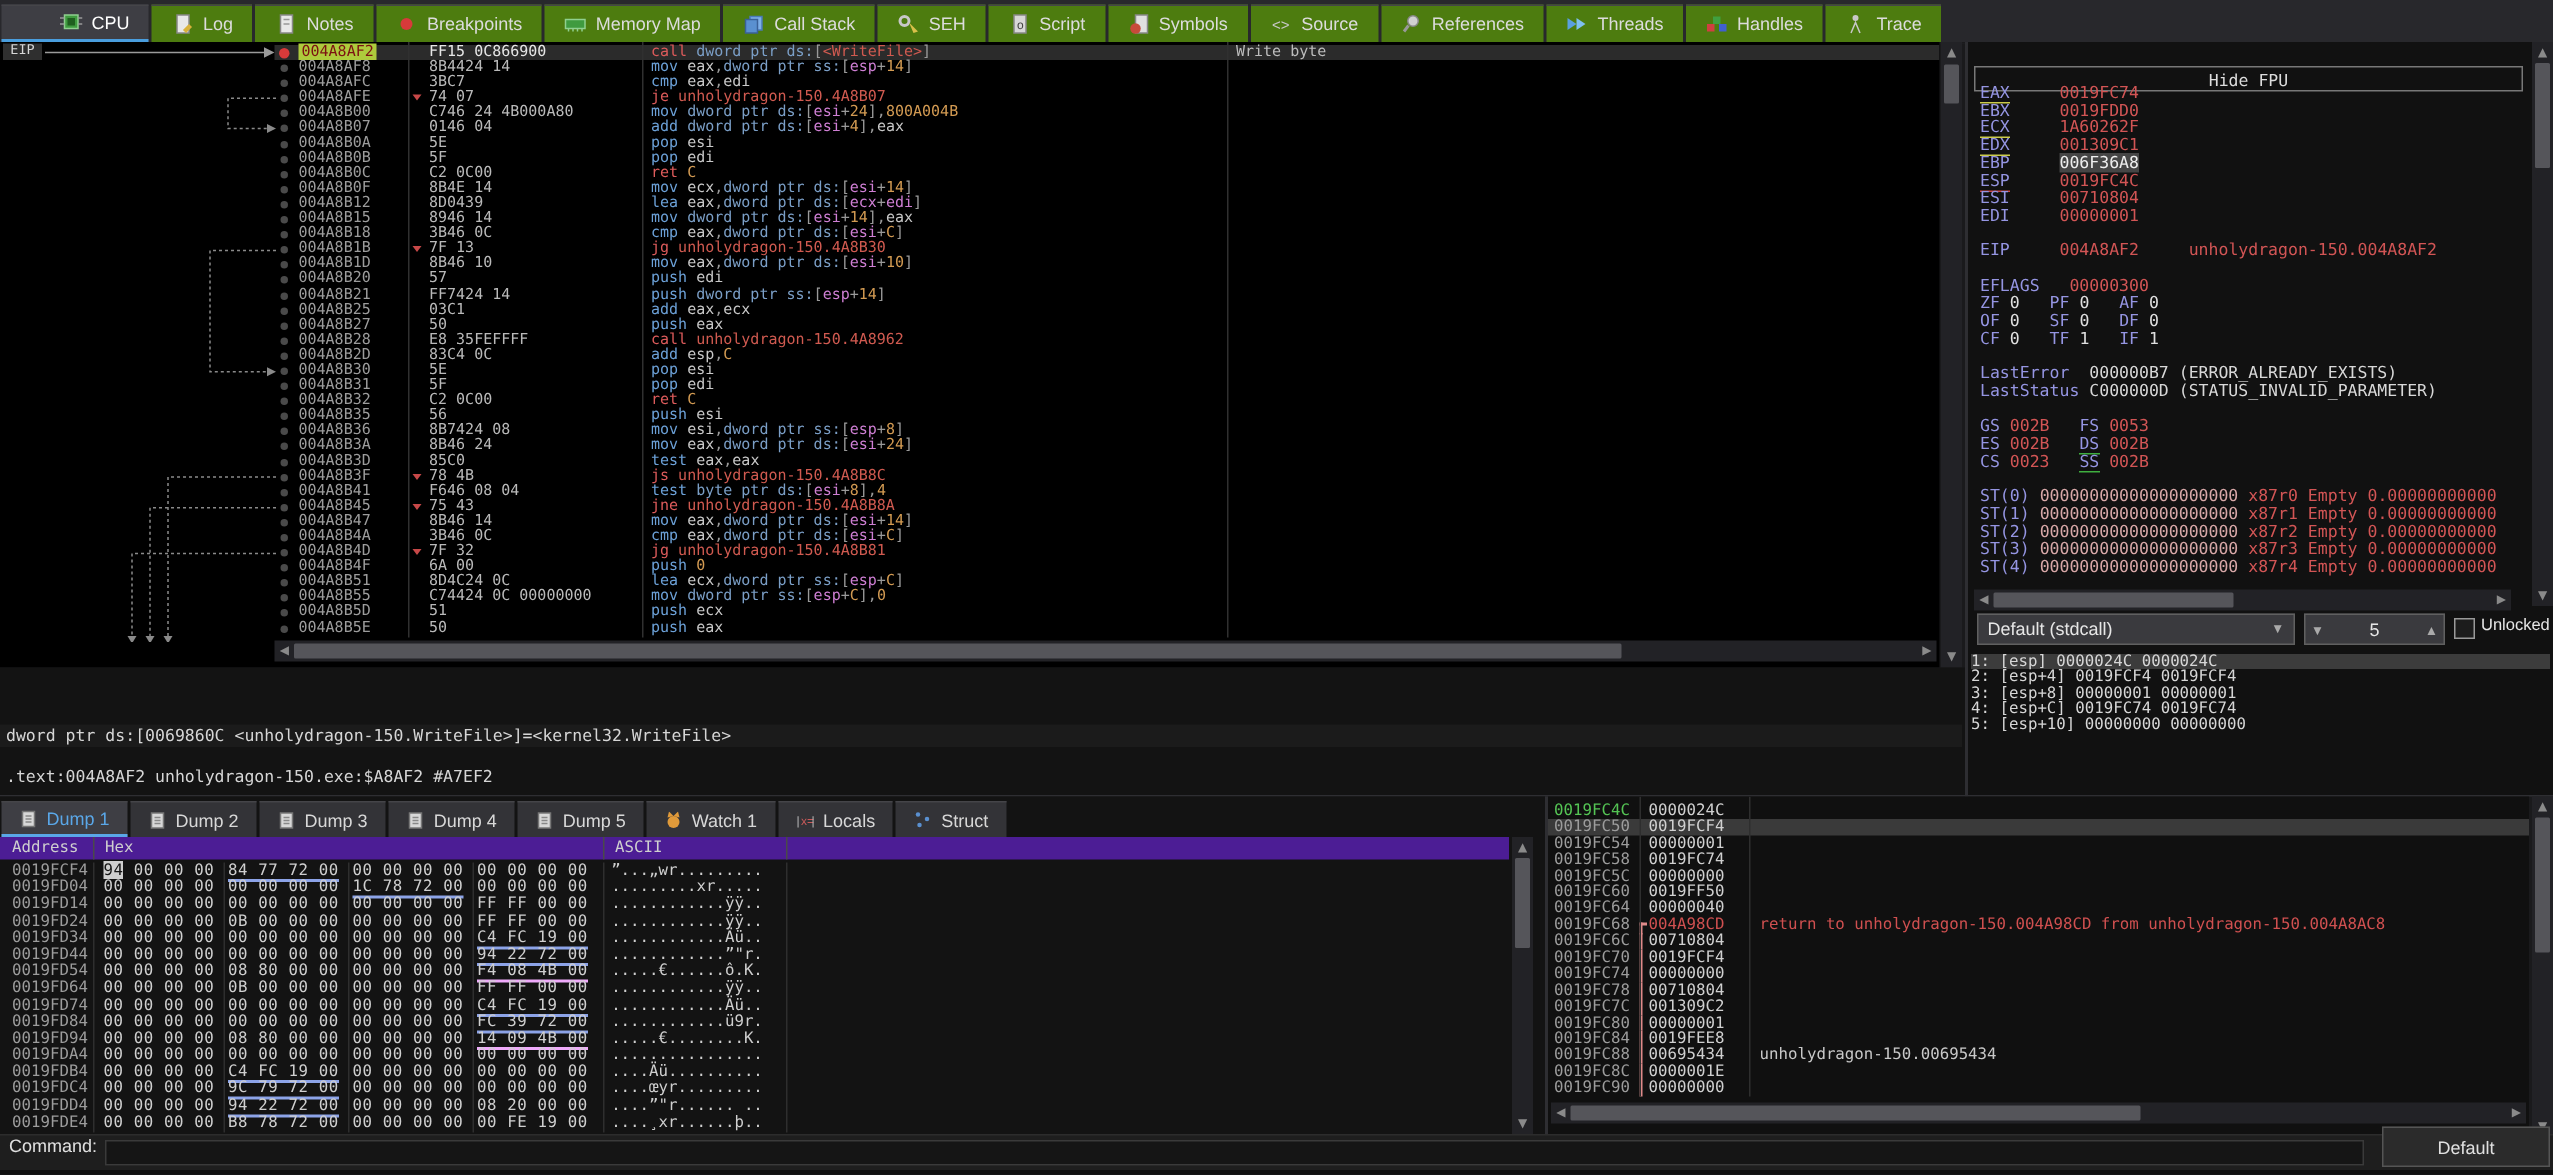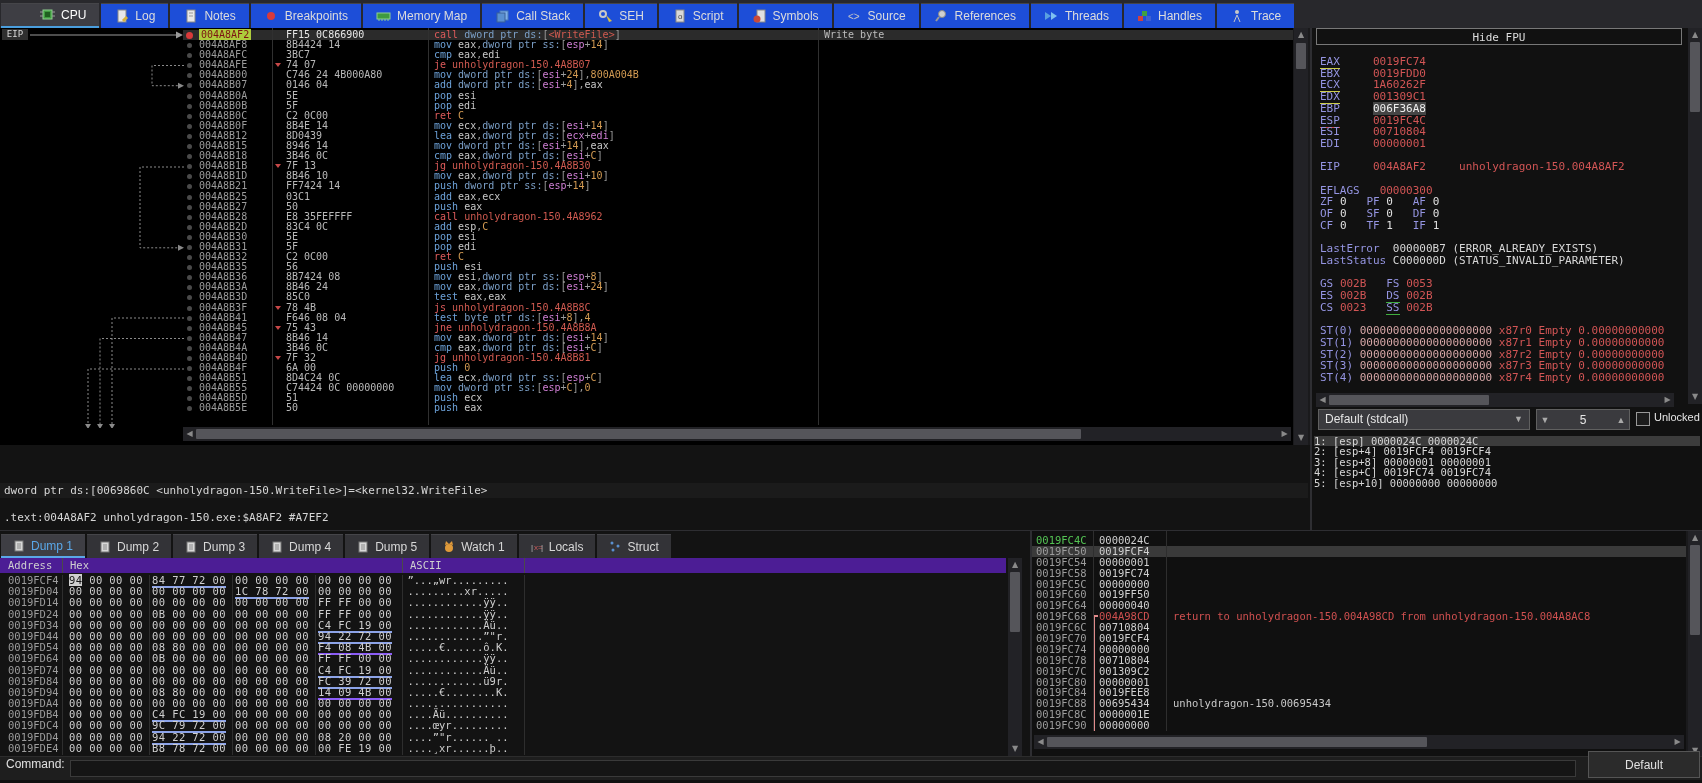--- a/index.html
+++ b/index.html
@@ -2,21 +2,21 @@
 <html><head>
 <meta charset="utf-8">
 <style>
   html,body{margin:0;padding:0;background:#1a1a1c;}
   body{width:1702px;height:783px;position:relative;overflow:hidden;
        font-family:"DejaVu Sans Mono",monospace;-webkit-font-smoothing:none;}
   
   .tabbar{position:absolute;left:0;top:0;width:1702px;height:28px;background:#28282c;
           display:flex;align-items:flex-end;border-bottom:1px solid #1a1a1c;}
   .tab{height:25px;display:flex;align-items:center;gap:6px;padding:0 13px;margin:0 1px;
-       background:#1d4ed8;color:#dcdcdc;font:12px "Liberation Sans",sans-serif;
+       background:#4d7c0f;color:#dcdcdc;font:12px "Liberation Sans",sans-serif;
        border-top:1px solid #454549;box-sizing:border-box;}
   .tab.active{background:#3e3e44;border-bottom:2px solid #4a9ede;color:#ffffff;padding-left:39px;}
   .tab .ticon{width:15px;height:14px;display:inline-block;}
   
   .disasm{position:absolute;left:0;top:28px;width:1293px;height:417px;background:#000;overflow:hidden;}
   .d-vline{position:absolute;top:0;width:1px;height:397px;background:#303030;}
   .graph{position:absolute;left:0;top:0;}
   .eipchip{position:absolute;left:2px;top:1px;width:26px;height:11px;background:#2f2f2f;
            color:#d8d8d8;font-size:9px;line-height:11px;text-align:center;}
   .d-rows{position:absolute;left:183px;top:2px;right:0;}
@@ -46,21 +46,21 @@
   .vs-thumb{position:absolute;left:2px;width:10px;background:#55555a;border-radius:1px;}
   
   .leftbase{position:absolute;left:0;top:445px;width:1310px;height:86px;background:#131313;}
   .infoline{position:absolute;left:0;top:483px;width:1304px;height:15px;background:#1b1b1b;
             color:#d6d6d6;font-size:11px;line-height:15px;padding-left:4px;white-space:pre;}
   .locline{position:absolute;left:0;top:511px;color:#d6d6d6;font-size:11px;white-space:pre;padding-left:4px;}
   .vsplit{position:absolute;left:1310px;top:28px;width:2px;height:503px;background:#2e2e32;}
   .hsplit{position:absolute;left:0;top:530px;width:1702px;height:1px;background:#2e2e32;}
   
   .regs{position:absolute;left:1312px;top:28px;width:390px;height:502px;background:#111111;overflow:hidden;}
-  .hidefpu{position:absolute;left:4px;top:0;width:366px;height:17px;border:1px solid #787878;
+  .hidefpu{position:absolute;left:4px;top:16px;width:366px;height:17px;border:1px solid #787878;
            background:transparent;color:#dddddd;font:11px "DejaVu Sans Mono",monospace;
            text-align:center;line-height:15px;box-sizing:border-box;}
   .r-lines{position:absolute;left:8px;top:28px;font-size:11px;line-height:11.7px;white-space:pre;color:#d8d8d8;}
   .rn{color:#9595e2;} .rv{color:#d25555;} .rw{color:#e0e0e0;} .rg{color:#d8d8d8;}
   .rv-sel{background:#454545;color:#eeeeee;}
   .u-y{border-bottom:1px solid #cbcb4a;} .u-r{border-bottom:1px solid #d04848;} .u-g{border-bottom:1px solid #3fae3f;}
   .st-z{color:#d8a8a8;} .st-t{color:#d25555;}
   .reg-hs{left:4px;top:365px;width:358px;}
   .reg-vs{left:376px;top:0px;height:376px;}
   .convbar{position:absolute;left:0;top:378px;width:390px;height:27px;}
@@ -87,21 +87,21 @@
   .dtab .ticon{width:13px;height:12px;display:inline-block;}
   .dhead{position:absolute;left:0;top:27px;width:1006px;height:15px;background:#4c1d95;
          font-size:10.5px;line-height:15px;color:#cfcfcf;white-space:pre;}
   .dhead span{position:absolute;top:0;}
   .dh-line{position:absolute;top:0;width:1px;height:15px;background:#4a4a4a;}
   .drows{position:absolute;left:0;top:44px;font-size:10.5px;line-height:11.2px;white-space:pre;}
   .d2-row{display:flex;height:11.2px;}
   .da{width:62px;color:#9c9c9c;padding-left:8px;flex:none;box-sizing:border-box;}
   .dg{width:83px;padding-left:7px;color:#cfcfcf;flex:none;box-sizing:border-box;letter-spacing:.4px;}
   .dascii{width:120px;padding-left:8px;color:#cfcfcf;flex:none;box-sizing:border-box;letter-spacing:0;text-align:center;}
-  .ul-b{border-bottom:2px solid #8ca3e8;} .ul-g{border-bottom:2px solid #8b5cf6;}
+  .ul-b{border-bottom:2px solid #8ca3e8;} .ul-g{border-bottom:2px solid #f0abfc;}
   .dsel{background:#cfcfcf;color:#151515;}
   .dump-vline{position:absolute;top:44px;width:1px;height:180px;background:#2e2e2e;}
   .dump-vs{left:1008px;top:27px;height:198px;}
   .bsplit{position:absolute;left:1030px;top:531px;width:2px;height:227px;background:#2e2e32;}
   
   .stackp{position:absolute;left:1032px;top:531px;width:654px;height:227px;background:#101010;overflow:hidden;}
   .srows{position:absolute;left:0;top:4px;width:654px;font-size:10.5px;line-height:10.9px;white-space:pre;}
   .s-row{display:flex;height:10.9px;}
   .s-row.sel{background:#3a3a3a;align-items:flex-end;}
   .sa{width:60px;padding-left:4px;color:#9c9c9c;flex:none;box-sizing:border-box;}
@@ -269,20 +269,21 @@
       <div class="d-row"><span class="c-dot"><span class="dot"></span></span><span class="c-addr">004A8B07</span><span class="c-bytes">0146 04</span><span class="c-instr"><span class="m-b">add</span><span class="t-pun"> </span><span class="t-kw">dword ptr</span><span class="t-pun"> </span><span class="t-kw">ds:</span><span class="t-pun">[</span><span class="t-regb">esi</span><span class="t-pun">+</span><span class="t-num">4</span><span class="t-pun">]</span><span class="t-pun">,</span><span class="t-reg">eax</span></span><span class="c-comm"></span></div>
       <div class="d-row"><span class="c-dot"><span class="dot"></span></span><span class="c-addr">004A8B0A</span><span class="c-bytes">5E</span><span class="c-instr"><span class="m-b">pop</span><span class="t-pun"> </span><span class="t-reg">esi</span></span><span class="c-comm"></span></div>
       <div class="d-row"><span class="c-dot"><span class="dot"></span></span><span class="c-addr">004A8B0B</span><span class="c-bytes">5F</span><span class="c-instr"><span class="m-b">pop</span><span class="t-pun"> </span><span class="t-reg">edi</span></span><span class="c-comm"></span></div>
       <div class="d-row"><span class="c-dot"><span class="dot"></span></span><span class="c-addr">004A8B0C</span><span class="c-bytes">C2 0C00</span><span class="c-instr"><span class="m-r">ret</span><span class="t-pun"> </span><span class="t-num">C</span></span><span class="c-comm"></span></div>
       <div class="d-row"><span class="c-dot"><span class="dot"></span></span><span class="c-addr">004A8B0F</span><span class="c-bytes">8B4E 14</span><span class="c-instr"><span class="m-b">mov</span><span class="t-pun"> </span><span class="t-reg">ecx</span><span class="t-pun">,</span><span class="t-kw">dword ptr</span><span class="t-pun"> </span><span class="t-kw">ds:</span><span class="t-pun">[</span><span class="t-regb">esi</span><span class="t-pun">+</span><span class="t-num">14</span><span class="t-pun">]</span></span><span class="c-comm"></span></div>
       <div class="d-row"><span class="c-dot"><span class="dot"></span></span><span class="c-addr">004A8B12</span><span class="c-bytes">8D0439</span><span class="c-instr"><span class="m-b">lea</span><span class="t-pun"> </span><span class="t-reg">eax</span><span class="t-pun">,</span><span class="t-kw">dword ptr</span><span class="t-pun"> </span><span class="t-kw">ds:</span><span class="t-pun">[</span><span class="t-regb">ecx</span><span class="t-pun">+</span><span class="t-regb">edi</span><span class="t-pun">]</span></span><span class="c-comm"></span></div>
       <div class="d-row"><span class="c-dot"><span class="dot"></span></span><span class="c-addr">004A8B15</span><span class="c-bytes">8946 14</span><span class="c-instr"><span class="m-b">mov</span><span class="t-pun"> </span><span class="t-kw">dword ptr</span><span class="t-pun"> </span><span class="t-kw">ds:</span><span class="t-pun">[</span><span class="t-regb">esi</span><span class="t-pun">+</span><span class="t-num">14</span><span class="t-pun">]</span><span class="t-pun">,</span><span class="t-reg">eax</span></span><span class="c-comm"></span></div>
       <div class="d-row"><span class="c-dot"><span class="dot"></span></span><span class="c-addr">004A8B18</span><span class="c-bytes">3B46 0C</span><span class="c-instr"><span class="m-b">cmp</span><span class="t-pun"> </span><span class="t-reg">eax</span><span class="t-pun">,</span><span class="t-kw">dword ptr</span><span class="t-pun"> </span><span class="t-kw">ds:</span><span class="t-pun">[</span><span class="t-regb">esi</span><span class="t-pun">+</span><span class="t-num">C</span><span class="t-pun">]</span></span><span class="c-comm"></span></div>
       <div class="d-row"><span class="c-dot"><span class="dot"></span></span><span class="c-addr">004A8B1B</span><span class="c-bytes"><span class="chev"></span>7F 13</span><span class="c-instr"><span class="m-r">jg</span><span class="t-pun"> </span><span class="t-sym">unholydragon-150.4A8B30</span></span><span class="c-comm"></span></div>
       <div class="d-row"><span class="c-dot"><span class="dot"></span></span><span class="c-addr">004A8B1D</span><span class="c-bytes">8B46 10</span><span class="c-instr"><span class="m-b">mov</span><span class="t-pun"> </span><span class="t-reg">eax</span><span class="t-pun">,</span><span class="t-kw">dword ptr</span><span class="t-pun"> </span><span class="t-kw">ds:</span><span class="t-pun">[</span><span class="t-regb">esi</span><span class="t-pun">+</span><span class="t-num">10</span><span class="t-pun">]</span></span><span class="c-comm"></span></div>
+      <div class="d-row"><span class="c-dot"><span class="dot"></span></span><span class="c-addr">004A8B20</span><span class="c-bytes">57</span><span class="c-instr"><span class="m-b">push</span><span class="t-pun"> </span><span class="t-reg">edi</span></span><span class="c-comm"></span></div>
       <div class="d-row"><span class="c-dot"><span class="dot"></span></span><span class="c-addr">004A8B21</span><span class="c-bytes">FF7424 14</span><span class="c-instr"><span class="m-b">push</span><span class="t-pun"> </span><span class="t-kw">dword ptr</span><span class="t-pun"> </span><span class="t-kw">ss:</span><span class="t-pun">[</span><span class="t-regb">esp</span><span class="t-pun">+</span><span class="t-num">14</span><span class="t-pun">]</span></span><span class="c-comm"></span></div>
       <div class="d-row"><span class="c-dot"><span class="dot"></span></span><span class="c-addr">004A8B25</span><span class="c-bytes">03C1</span><span class="c-instr"><span class="m-b">add</span><span class="t-pun"> </span><span class="t-reg">eax</span><span class="t-pun">,</span><span class="t-reg">ecx</span></span><span class="c-comm"></span></div>
       <div class="d-row"><span class="c-dot"><span class="dot"></span></span><span class="c-addr">004A8B27</span><span class="c-bytes">50</span><span class="c-instr"><span class="m-b">push</span><span class="t-pun"> </span><span class="t-reg">eax</span></span><span class="c-comm"></span></div>
       <div class="d-row"><span class="c-dot"><span class="dot"></span></span><span class="c-addr">004A8B28</span><span class="c-bytes">E8 35FEFFFF</span><span class="c-instr"><span class="m-r">call</span><span class="t-pun"> </span><span class="t-sym">unholydragon-150.4A8962</span></span><span class="c-comm"></span></div>
       <div class="d-row"><span class="c-dot"><span class="dot"></span></span><span class="c-addr">004A8B2D</span><span class="c-bytes">83C4 0C</span><span class="c-instr"><span class="m-b">add</span><span class="t-pun"> </span><span class="t-reg">esp</span><span class="t-pun">,</span><span class="t-num">C</span></span><span class="c-comm"></span></div>
       <div class="d-row"><span class="c-dot"><span class="dot"></span></span><span class="c-addr">004A8B30</span><span class="c-bytes">5E</span><span class="c-instr"><span class="m-b">pop</span><span class="t-pun"> </span><span class="t-reg">esi</span></span><span class="c-comm"></span></div>
       <div class="d-row"><span class="c-dot"><span class="dot"></span></span><span class="c-addr">004A8B31</span><span class="c-bytes">5F</span><span class="c-instr"><span class="m-b">pop</span><span class="t-pun"> </span><span class="t-reg">edi</span></span><span class="c-comm"></span></div>
       <div class="d-row"><span class="c-dot"><span class="dot"></span></span><span class="c-addr">004A8B32</span><span class="c-bytes">C2 0C00</span><span class="c-instr"><span class="m-r">ret</span><span class="t-pun"> </span><span class="t-num">C</span></span><span class="c-comm"></span></div>
       <div class="d-row"><span class="c-dot"><span class="dot"></span></span><span class="c-addr">004A8B35</span><span class="c-bytes">56</span><span class="c-instr"><span class="m-b">push</span><span class="t-pun"> </span><span class="t-reg">esi</span></span><span class="c-comm"></span></div>
       <div class="d-row"><span class="c-dot"><span class="dot"></span></span><span class="c-addr">004A8B36</span><span class="c-bytes">8B7424 08</span><span class="c-instr"><span class="m-b">mov</span><span class="t-pun"> </span><span class="t-reg">esi</span><span class="t-pun">,</span><span class="t-kw">dword ptr</span><span class="t-pun"> </span><span class="t-kw">ss:</span><span class="t-pun">[</span><span class="t-regb">esp</span><span class="t-pun">+</span><span class="t-num">8</span><span class="t-pun">]</span></span><span class="c-comm"></span></div>

